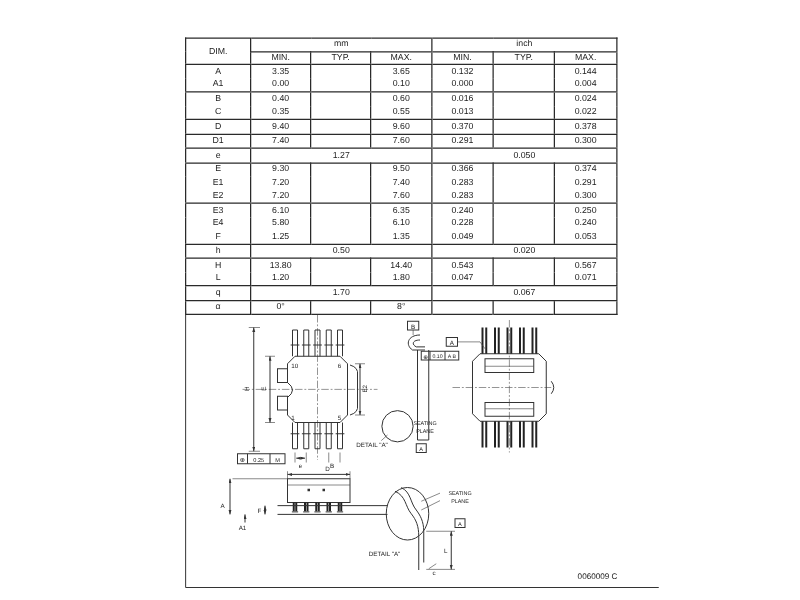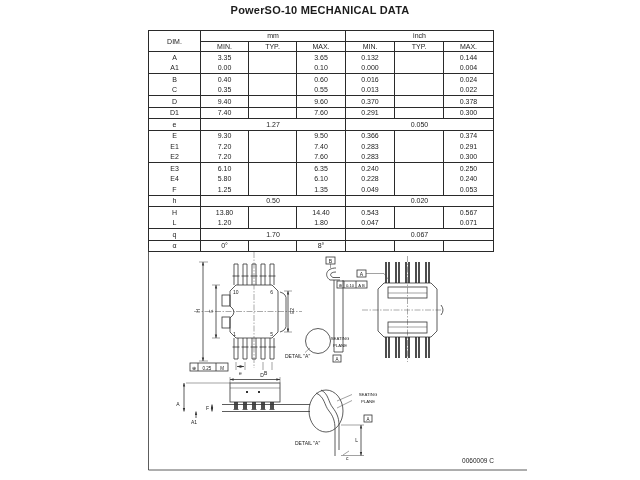--- a/index.html
+++ b/index.html
@@ -19,21 +19,20 @@
   svg .ln{stroke:#333;stroke-width:.8;fill:none;}
   svg .thick{stroke:#222;stroke-width:1.6;fill:none;}
   svg .cl{stroke:#555;stroke-width:.5;fill:none;stroke-dasharray:6 1.5 1.5 1.5;}
   svg .thin{stroke:#444;stroke-width:.5;fill:none;}
 </style>
 </head>
 <body>
 
 <div class="sheet">
 
-  <div class="title">PowerSO-10 MECHANICAL DATA</div>
 
   <table class="mech">
     <colgroup>
       <col style="width:52px">
         <col style="width:48px">
         <col style="width:48px">
         <col style="width:49px">
       <col style="width:49px">
         <col style="width:49px">
         <col style="width:50px">

